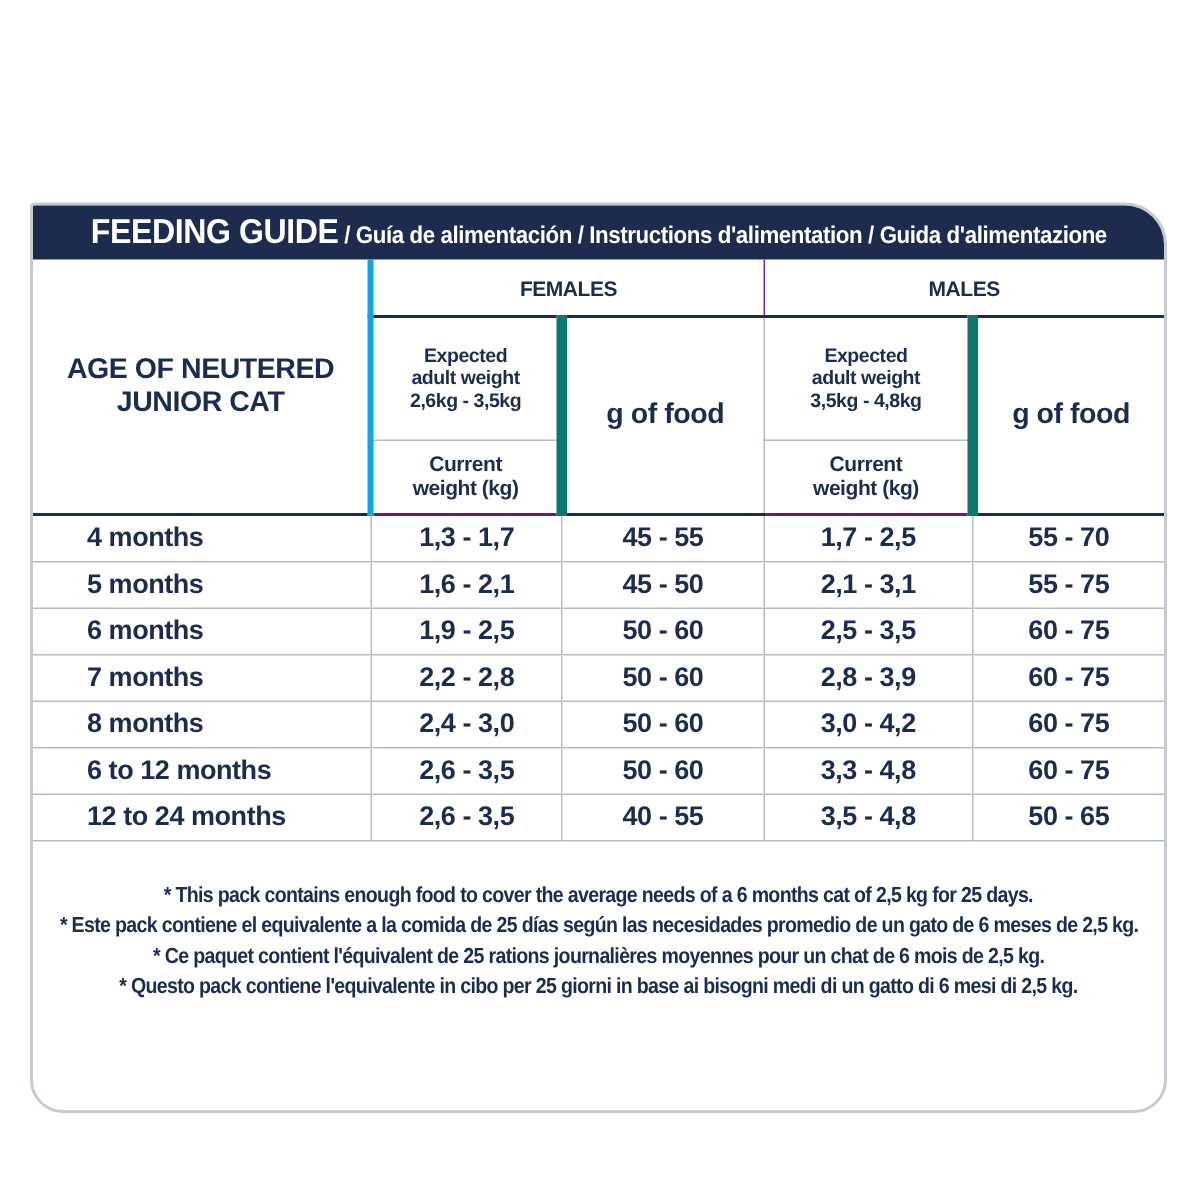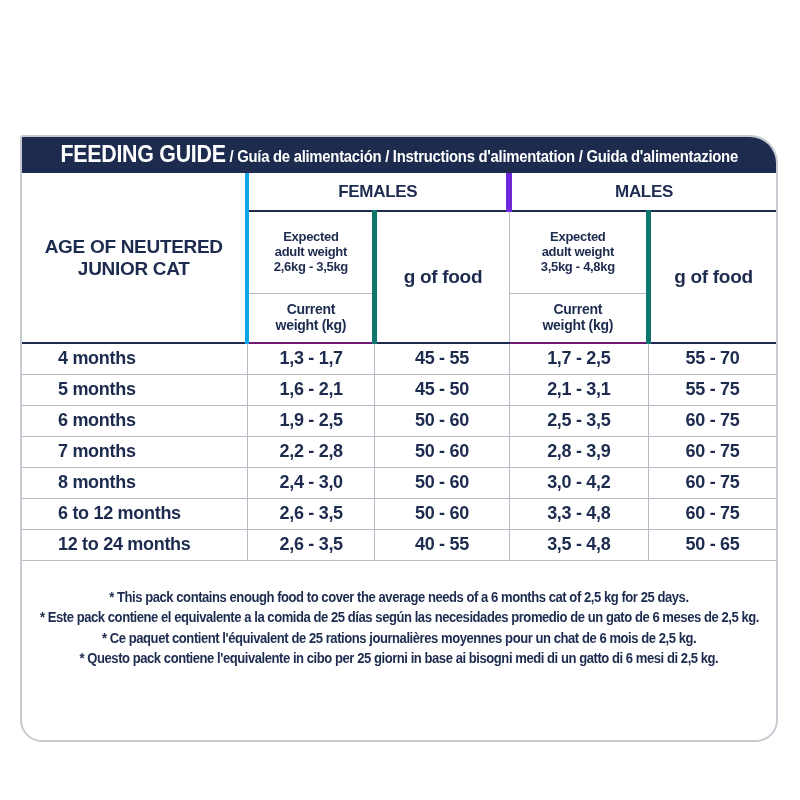--- a/index.html
+++ b/index.html
@@ -70,37 +70,37 @@
     vertical-align: bottom;
     padding: 0 8px 4px 18px;
     font-weight: 700;
     font-size: 19px;
     line-height: 1.12;
     border-right: 4px solid #0ea5e9;
     border-bottom: 2px solid #1c2b4e;
   }
   td.sex-hdr {
     font-weight: 700;
-    font-size: 17px;
+    font-size: 14px;
     border-bottom: 2px solid #1c2b4e;
   }
-  td.sex-hdr.m { border-left: 6px solid #6d28d9; }
+  td.sex-hdr.m { border-left: 1px solid #6d28d9; }
   td.expected {
     font-weight: 700;
     font-size: 13px;
     line-height: 1.12;
     border-bottom: 1px solid #b6bbc4;
   }
   td.expected.m { border-left: 1px solid #b6bbc4; }
   td.gfood {
     font-weight: 700;
     font-size: 19px;
     vertical-align: bottom;
     padding-bottom: 22px;
-    border-left: 5px solid #0f766e;
+    border-left: 7px solid #0f766e;
     border-bottom: 2px solid #1c2b4e;
   }
   td.current {
     font-weight: 700;
     font-size: 14px;
     line-height: 1.12;
     border-bottom: 2px solid #701a75;
   }
   td.current.m { border-left: 1px solid #b6bbc4; }
   tr.row-d td {

